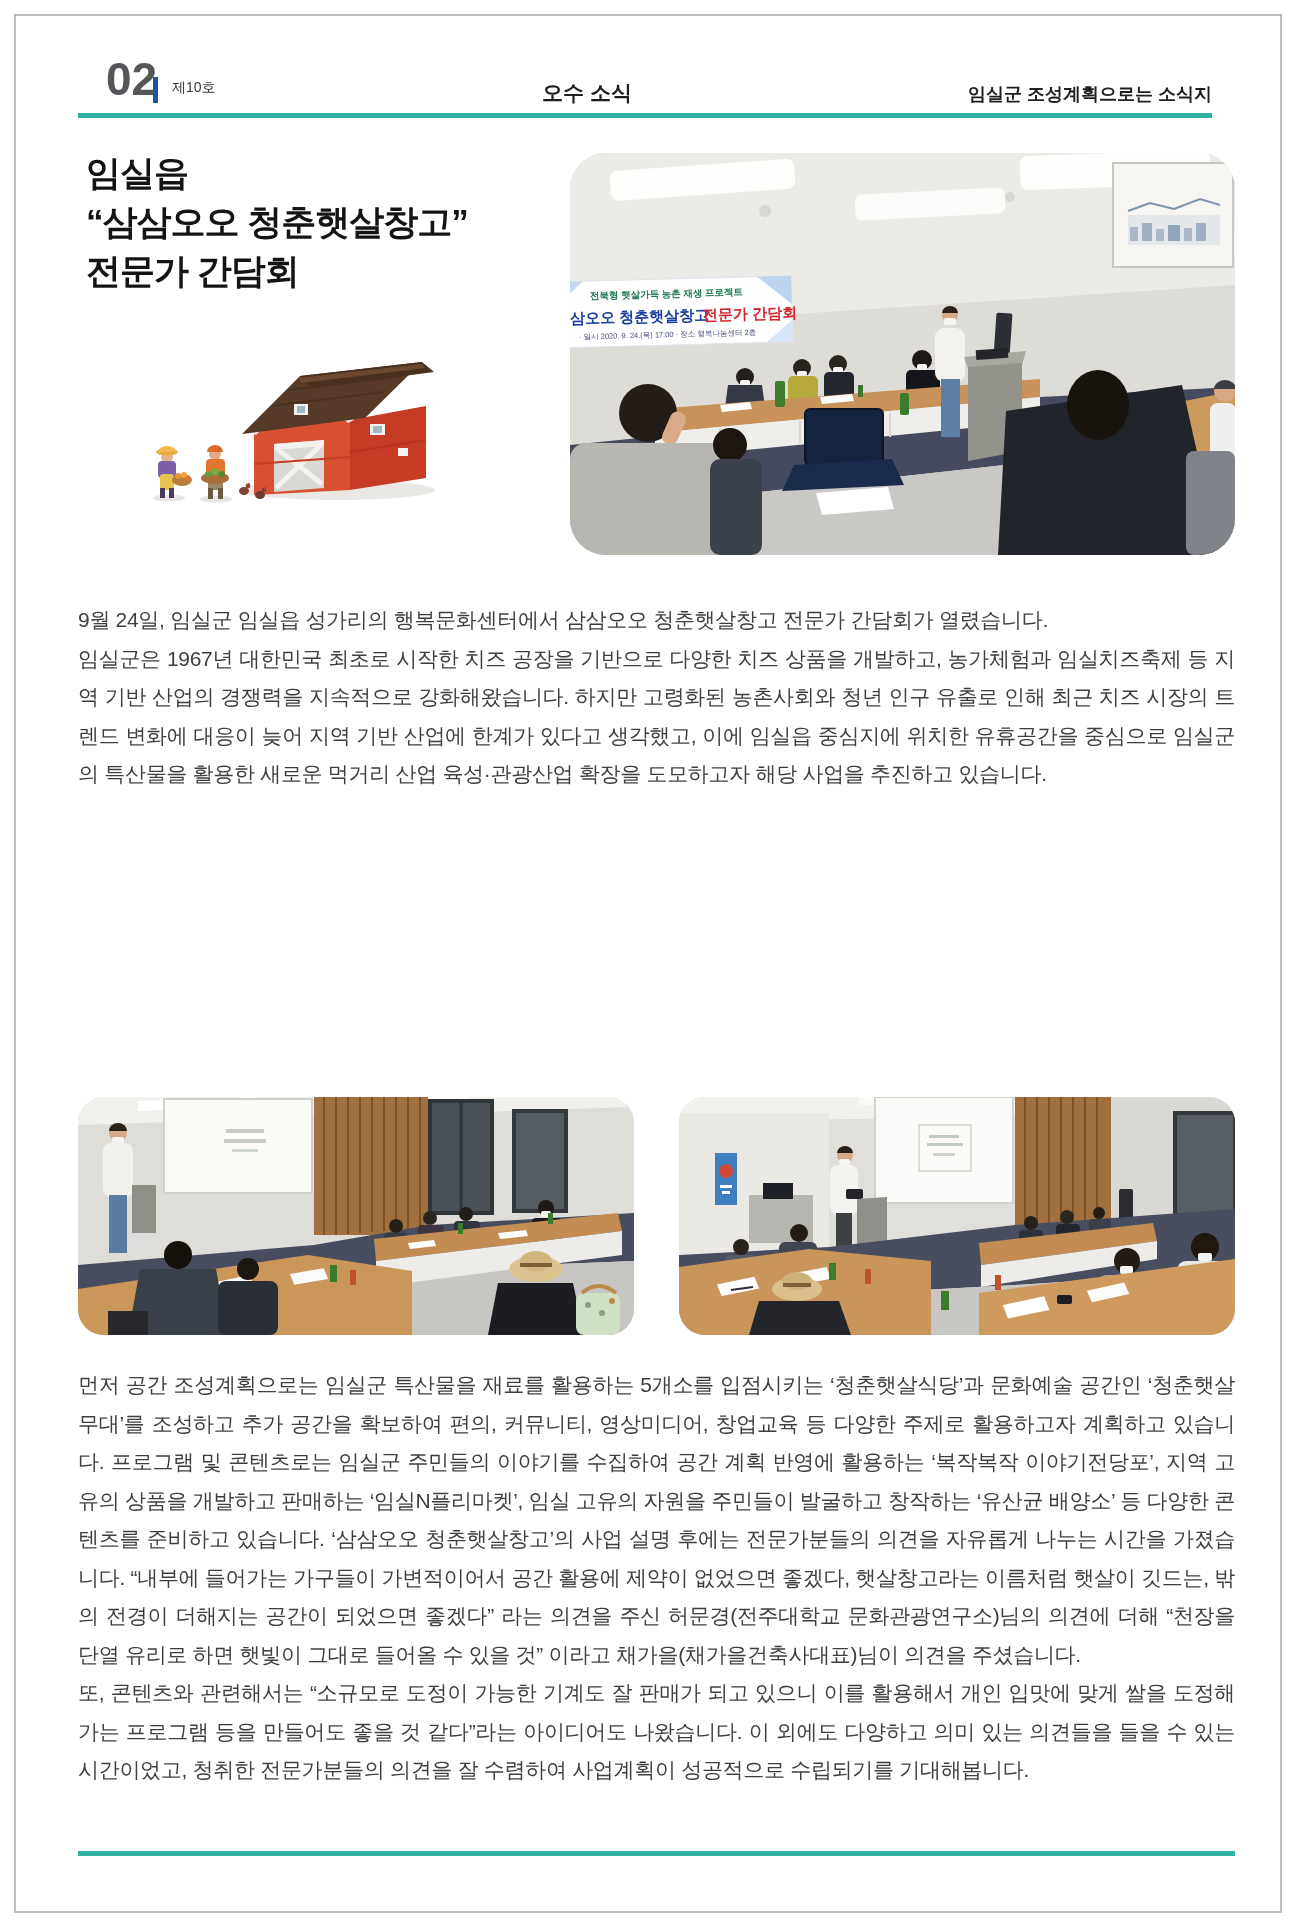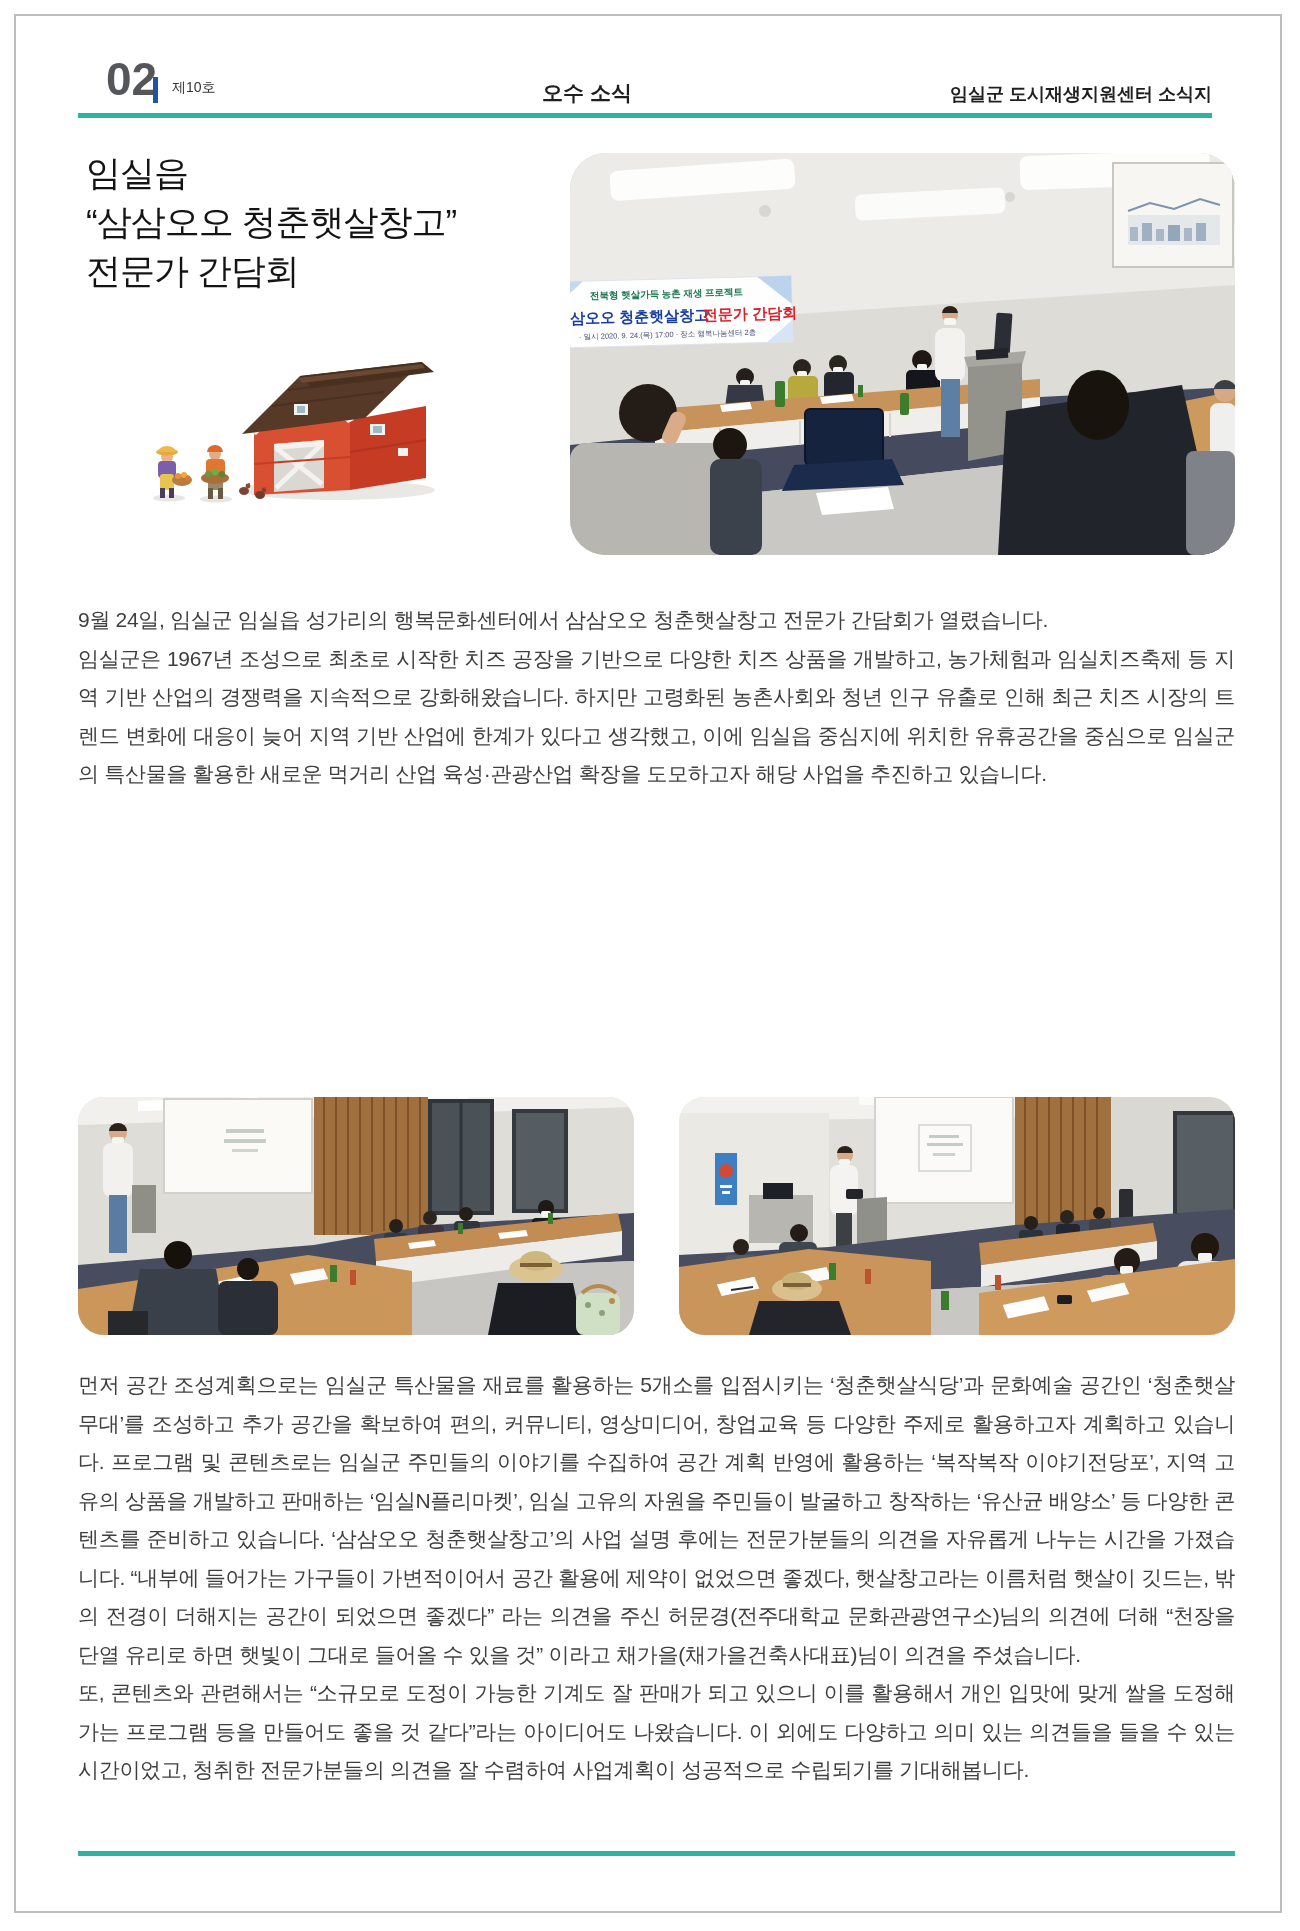--- a/index.html
+++ b/index.html
@@ -12,42 +12,42 @@
   }
   .page-border{position:absolute;left:14px;top:14px;width:1268px;height:1899px;border:2px solid #bdbdbd;box-sizing:border-box;}
   .page-num{position:absolute;left:86px;top:52px;font-size:46px;font-weight:700;color:var(--pagenum);letter-spacing:0px;margin-left:20px;}
   .issue-bar{position:absolute;left:153px;top:77px;width:5px;height:26px;background:var(--blue-bar);}
   .issue{position:absolute;left:172px;top:79px;font-size:14px;color:#343434;}
   .section-title{position:absolute;left:0;width:1174px;top:79px;text-align:center;font-size:21px;font-weight:700;color:#1f1f1f;}
   .masthead{position:absolute;right:88px;top:82px;font-size:18px;font-weight:600;color:#1f1f1f;}
   .rule{position:absolute;height:5px;background:var(--teal);}
   .rule-top{left:78px;top:113px;width:1134px;}
   .rule-bottom{left:78px;top:1851px;width:1157px;}
-  .article-title{position:absolute;left:86px;top:148px;font-size:35px;line-height:49px;font-weight:400;color:var(--title);letter-spacing:-1px;}
+  .article-title{position:absolute;left:86px;top:148px;font-size:35px;line-height:49px;font-weight:700;color:var(--title);letter-spacing:-1px;}
   .body-text{position:absolute;left:78px;width:1157px;font-size:21px;line-height:38.5px;color:var(--body);text-align:justify;letter-spacing:-0.3px;}
   .body-text p{margin:0;}
   .block1{top:601px;}
   .block2{top:1366px;}
   .photo{position:absolute;overflow:hidden;background:#ddd;}
   .photo-top{left:570px;top:153px;width:665px;height:402px;border-radius:36px;}
   .photo-bl{left:78px;top:1097px;width:556px;height:238px;border-radius:26px;}
   .photo-br{left:679px;top:1097px;width:556px;height:238px;border-radius:26px;}
   .illustration{position:absolute;left:122px;top:328px;width:316px;height:176px;}
   svg{display:block;}
 </style>
 </head>
 <body>
 
 <div class="page-border"></div>
 
 <div class="page-num">02</div>
 <div class="issue-bar"></div>
 <div class="issue">제10호</div>
 <div class="section-title">오수 소식</div>
-<div class="masthead">임실군 도시재생지원센터 소식지</div>
+<div class="masthead">임실군 조성계획으로는 소식지</div>
 <div class="rule rule-top"></div>
 
 <div class="article-title">
   <div>임실읍</div>
   <div>“삼삼오오 청춘햇살창고”</div>
   <div>전문가 간담회</div>
 </div>
 
 <div class="illustration">
 <svg viewBox="0 0 316 176" width="316" height="176">
@@ -241,21 +241,21 @@
   <g>
     <polygon points="436,258 612,232 650,402 428,402" fill="#22242c"></polygon>
     <ellipse cx="528" cy="252" rx="31" ry="35" fill="#19130e"></ellipse>
     <rect x="616" y="298" width="49" height="104" rx="8" fill="#808289"></rect>
   </g>
 </svg>
 </div>
 
 <div class="body-text block1">
   <p>9월 24일, 임실군 임실읍 성가리의 행복문화센터에서 삼삼오오 청춘햇살창고 전문가 간담회가 열렸습니다.</p>
-  <p>임실군은 1967년 조성으로 최초로 시작한 치즈 공장을 기반으로 다양한 치즈 상품을 개발하고, 농가체험과 임실치즈축제 등 지역 기반 산업의 경쟁력을 지속적으로 강화해왔습니다. 하지만 고령화된 농촌사회와 청년 인구 유출로 인해 최근 치즈 시장의 트렌드 변화에 대응이 늦어 지역 기반 산업에 한계가 있다고 생각했고, 이에 임실읍 중심지에 위치한 유휴공간을 중심으로 임실군의 특산물을 활용한 새로운 먹거리 산업 육성·관광산업 확장을 도모하고자 해당 사업을 추진하고 있습니다.</p>
+  <p>임실군은 1967년 대한민국 최초로 시작한 치즈 공장을 기반으로 다양한 치즈 상품을 개발하고, 농가체험과 임실치즈축제 등 지역 기반 산업의 경쟁력을 지속적으로 강화해왔습니다. 하지만 고령화된 농촌사회와 청년 인구 유출로 인해 최근 치즈 시장의 트렌드 변화에 대응이 늦어 지역 기반 산업에 한계가 있다고 생각했고, 이에 임실읍 중심지에 위치한 유휴공간을 중심으로 임실군의 특산물을 활용한 새로운 먹거리 산업 육성·관광산업 확장을 도모하고자 해당 사업을 추진하고 있습니다.</p>
 </div>
 
 <div class="photo photo-bl">
 <svg viewBox="0 0 556 238" width="556" height="238">
   <rect x="0" y="0" width="556" height="238" fill="#dfddd7"></rect>
   <polygon points="0,0 556,0 556,10 0,28" fill="#f1f0ec"></polygon>
   <rect x="60" y="2" width="120" height="10" fill="#ffffff" transform="rotate(-2 120 7)"></rect>
   <rect x="300" y="0" width="90" height="7" fill="#fafaf8"></rect>
 
   <g>

